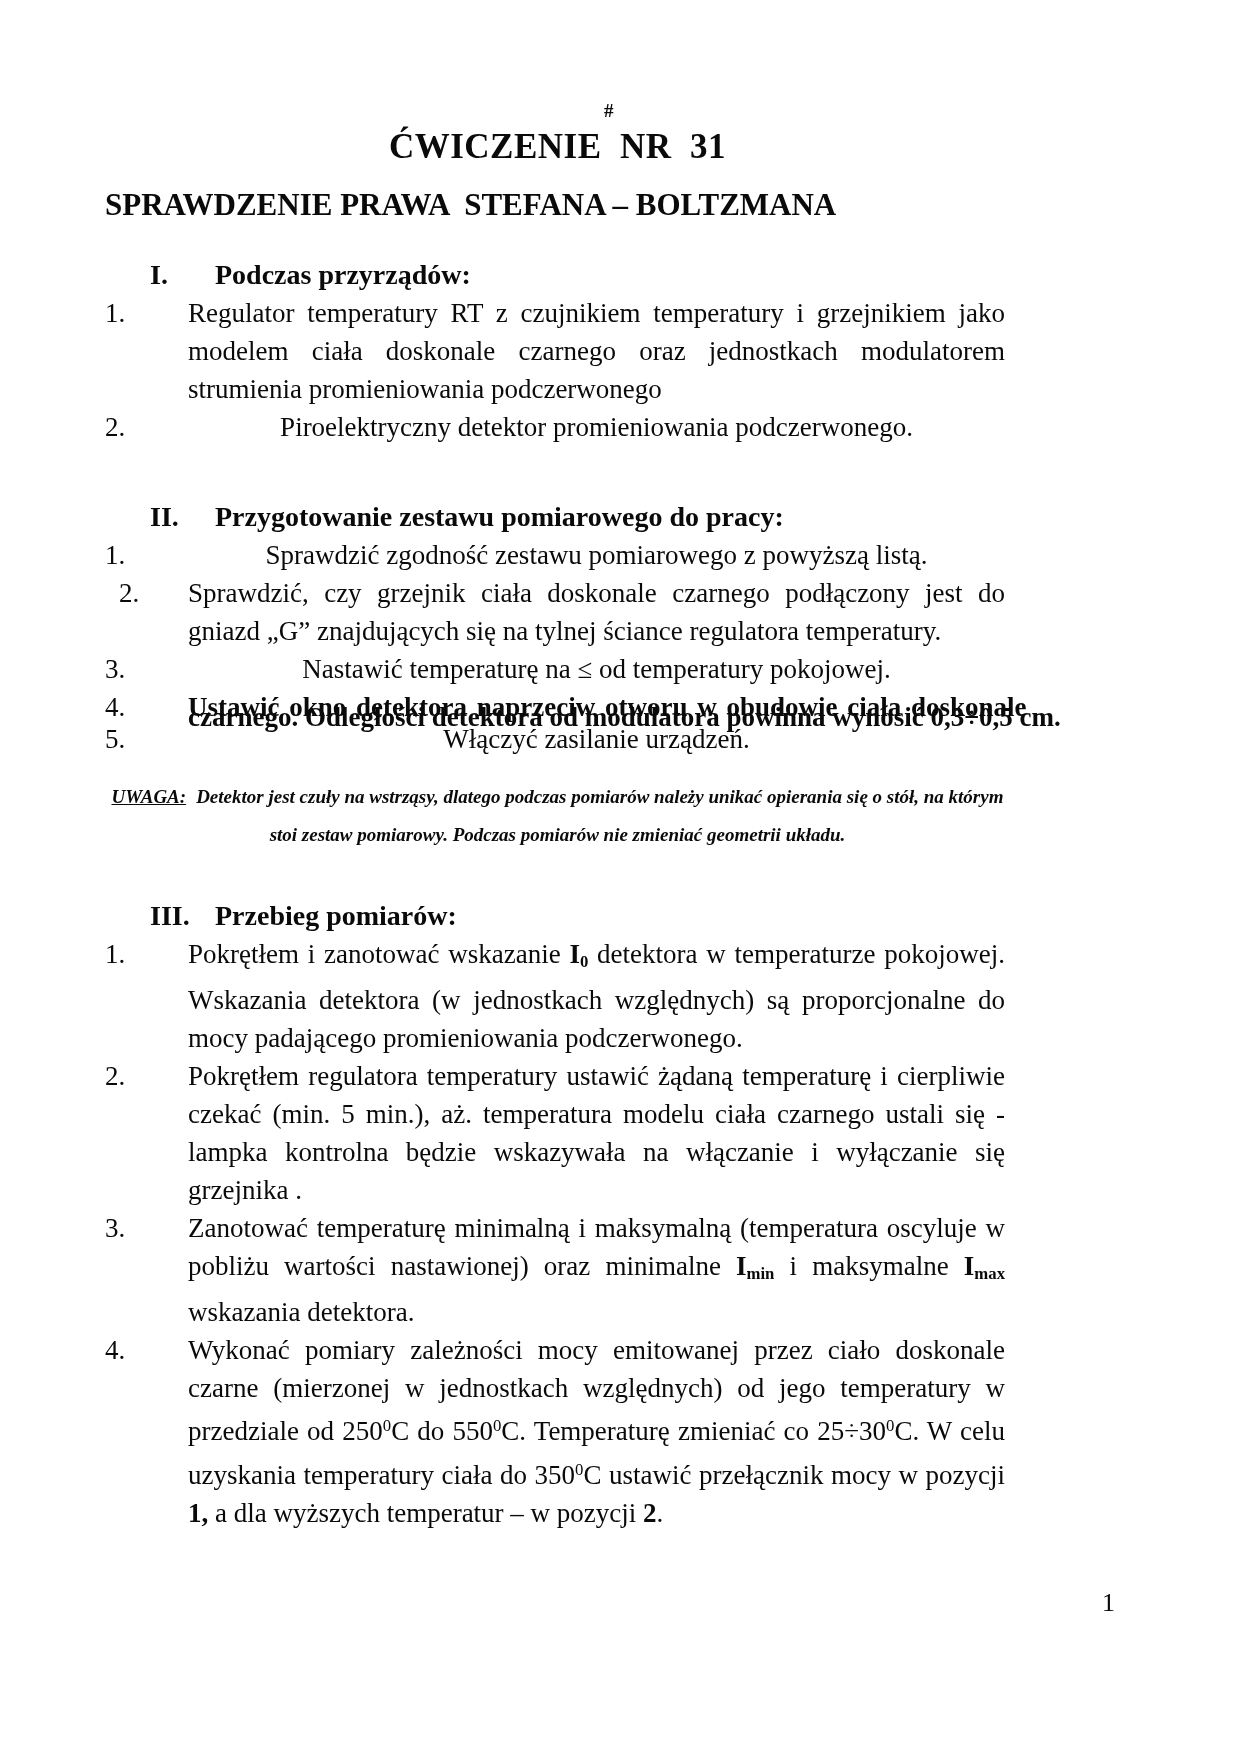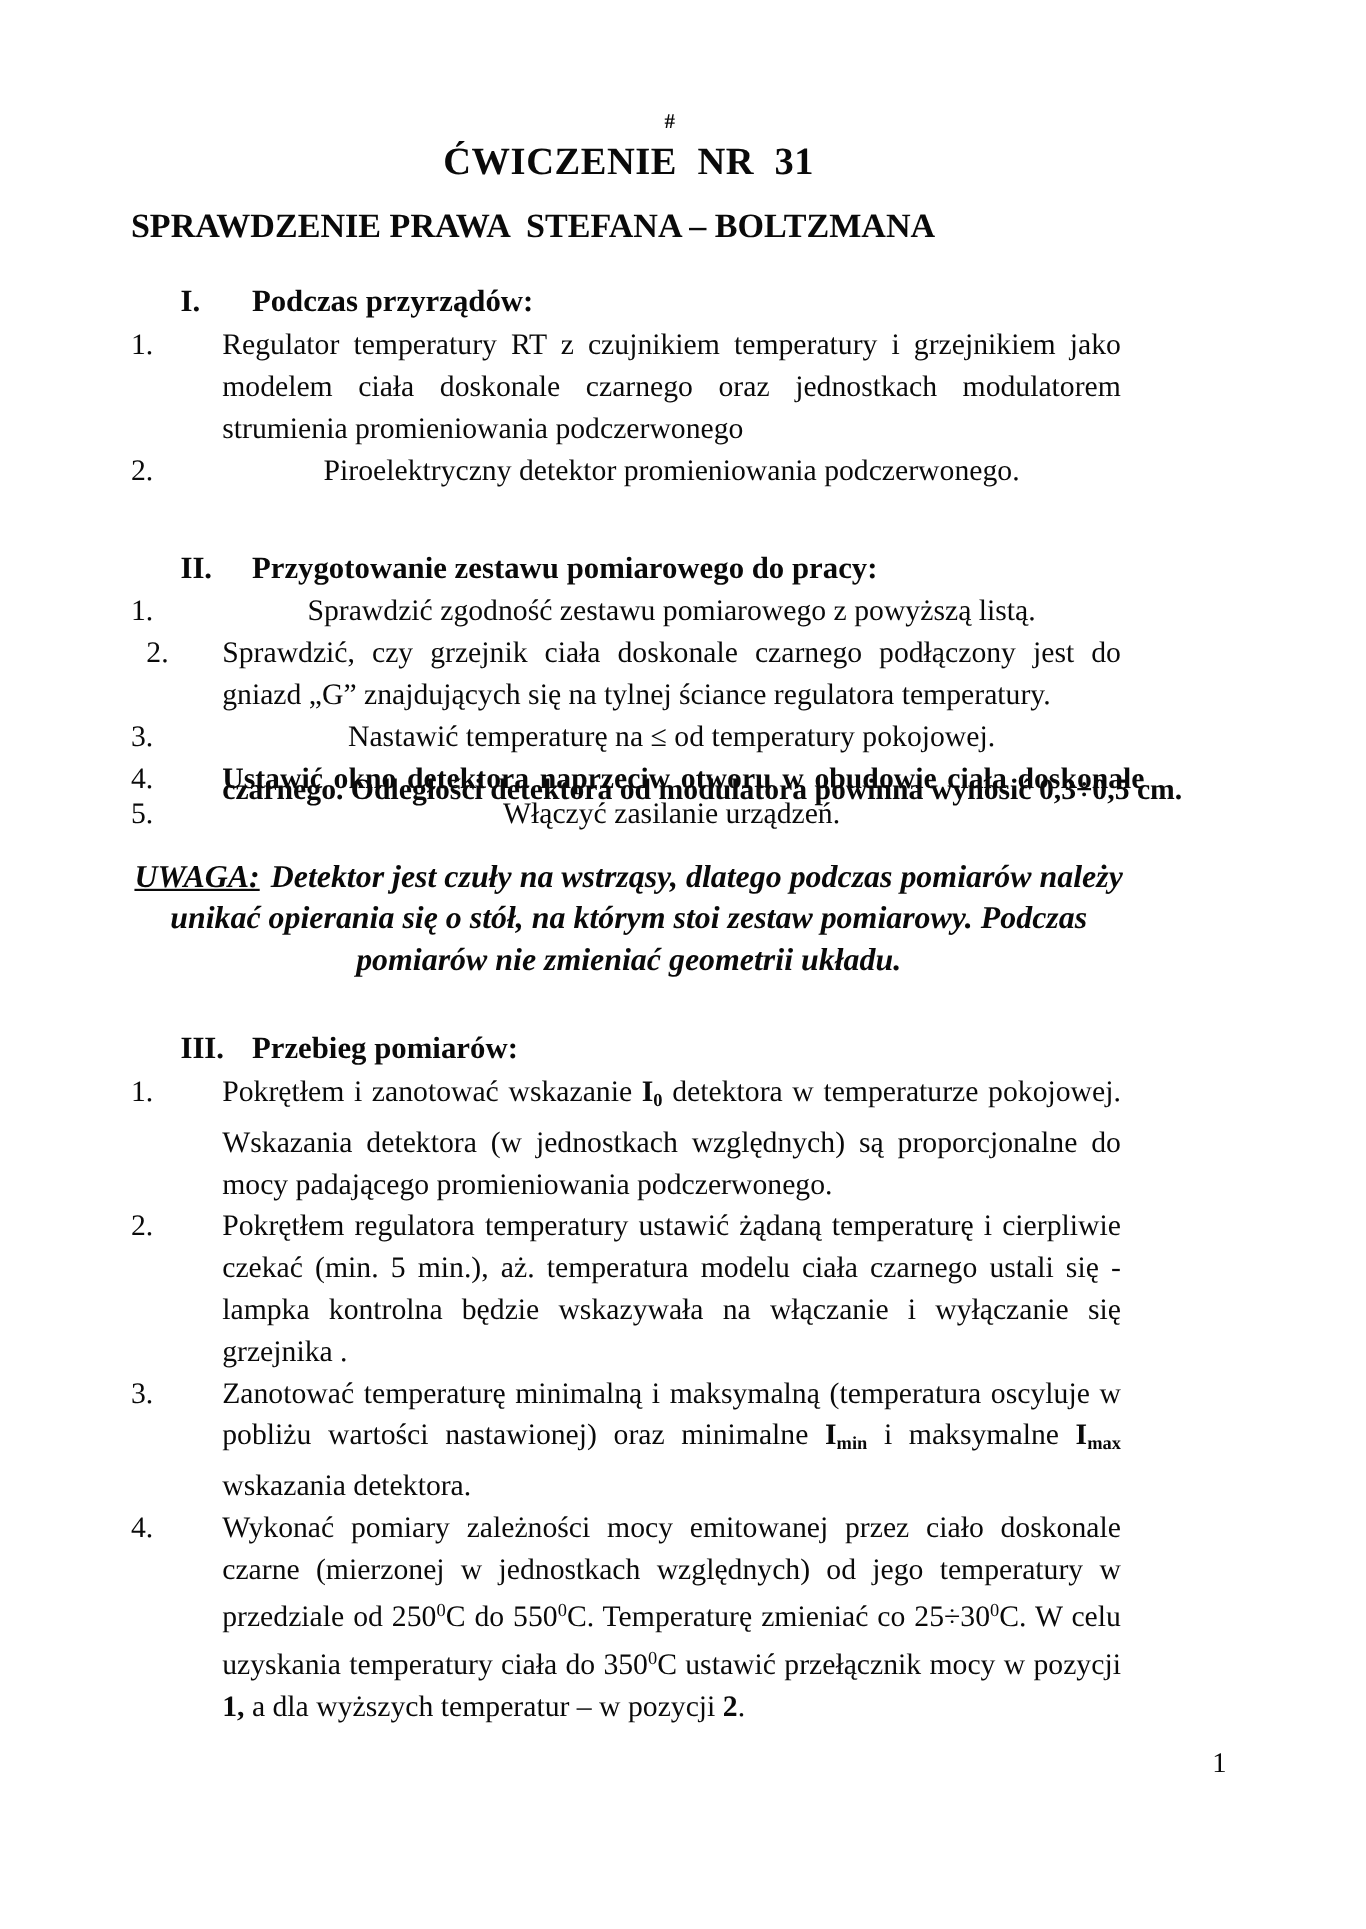--- a/index.html
+++ b/index.html
@@ -8,21 +8,21 @@
     position: relative;
     width: 1242px;
     height: 1754px;
     background: #ffffff;
     font-family: "Liberation Serif", serif;
     color: #0a0a0a;
     overflow: hidden;
   }
   .content {
     position: absolute;
-    left: 119px;
+    left: 105px;
     top: 0;
     width: 905px;
   }
   .hash {
     position: absolute;
     left: 604px;
     top: 100px;
     font-size: 19px;
     font-weight: bold;
   }
@@ -63,21 +63,21 @@
   .item .body { width: 817px; text-align: justify; }
   .item.noj .body { text-align: center; }
   .item-overlap .body { text-align: left; font-weight: bold; }
   .item-overlap .ln1 { white-space: nowrap; word-spacing: 3px; }
   .item-overlap .ln2 { white-space: nowrap; margin-top: -28px; }
   .item-after-overlap { margin-top: -16px; }
   .notice {
     margin-top: 20px;
     width: 905px;
     text-align: center;
-    font-size: 29px;
+    font-size: 19px;
     font-weight: bold;
     font-style: italic;
     line-height: 38px;
   }
   .notice-label { text-decoration: underline; margin-right: 10px; }
   .b { font-weight: bold; }
   sub { font-size: 0.62em; vertical-align: -0.25em; }
   sup { font-size: 0.62em; vertical-align: 0.55em; }
   .page-num {
     position: absolute;

